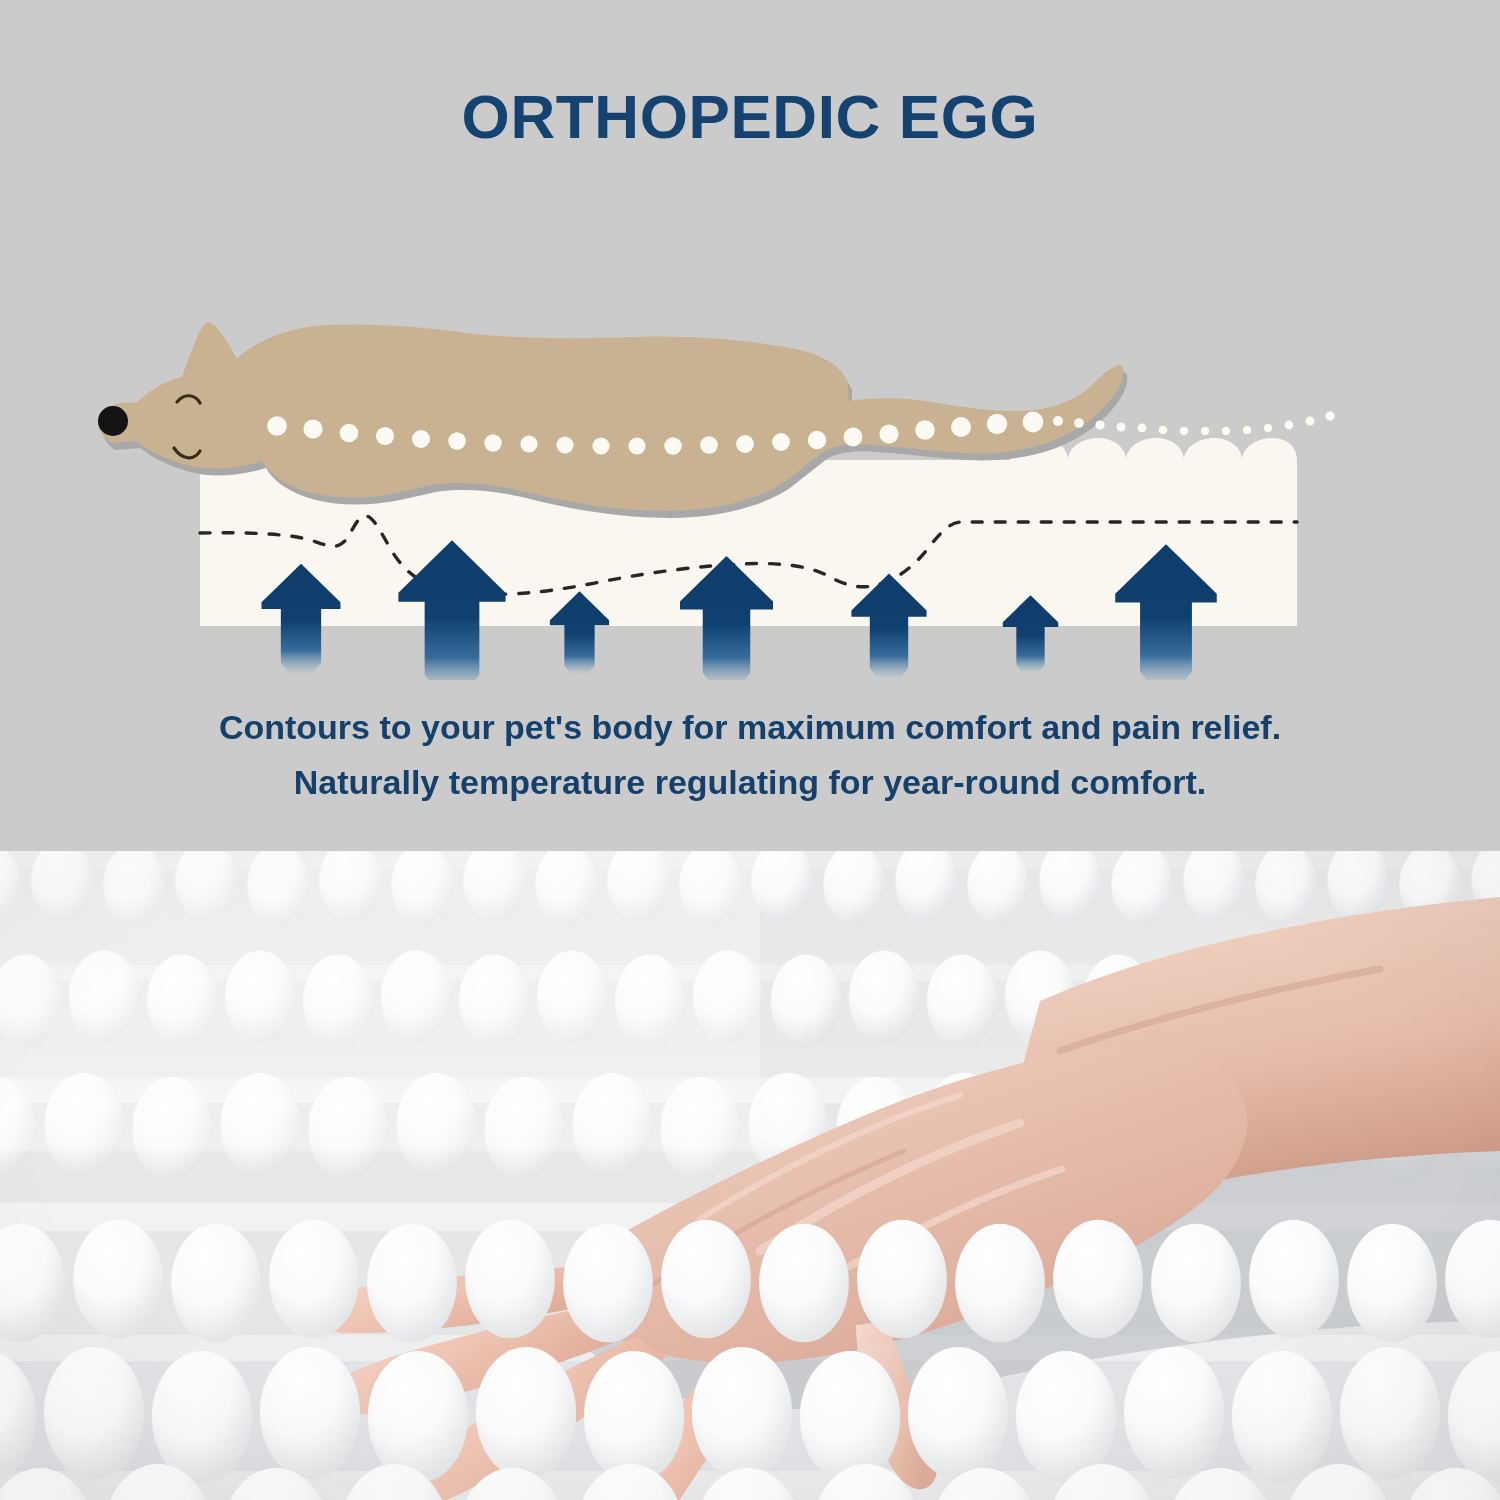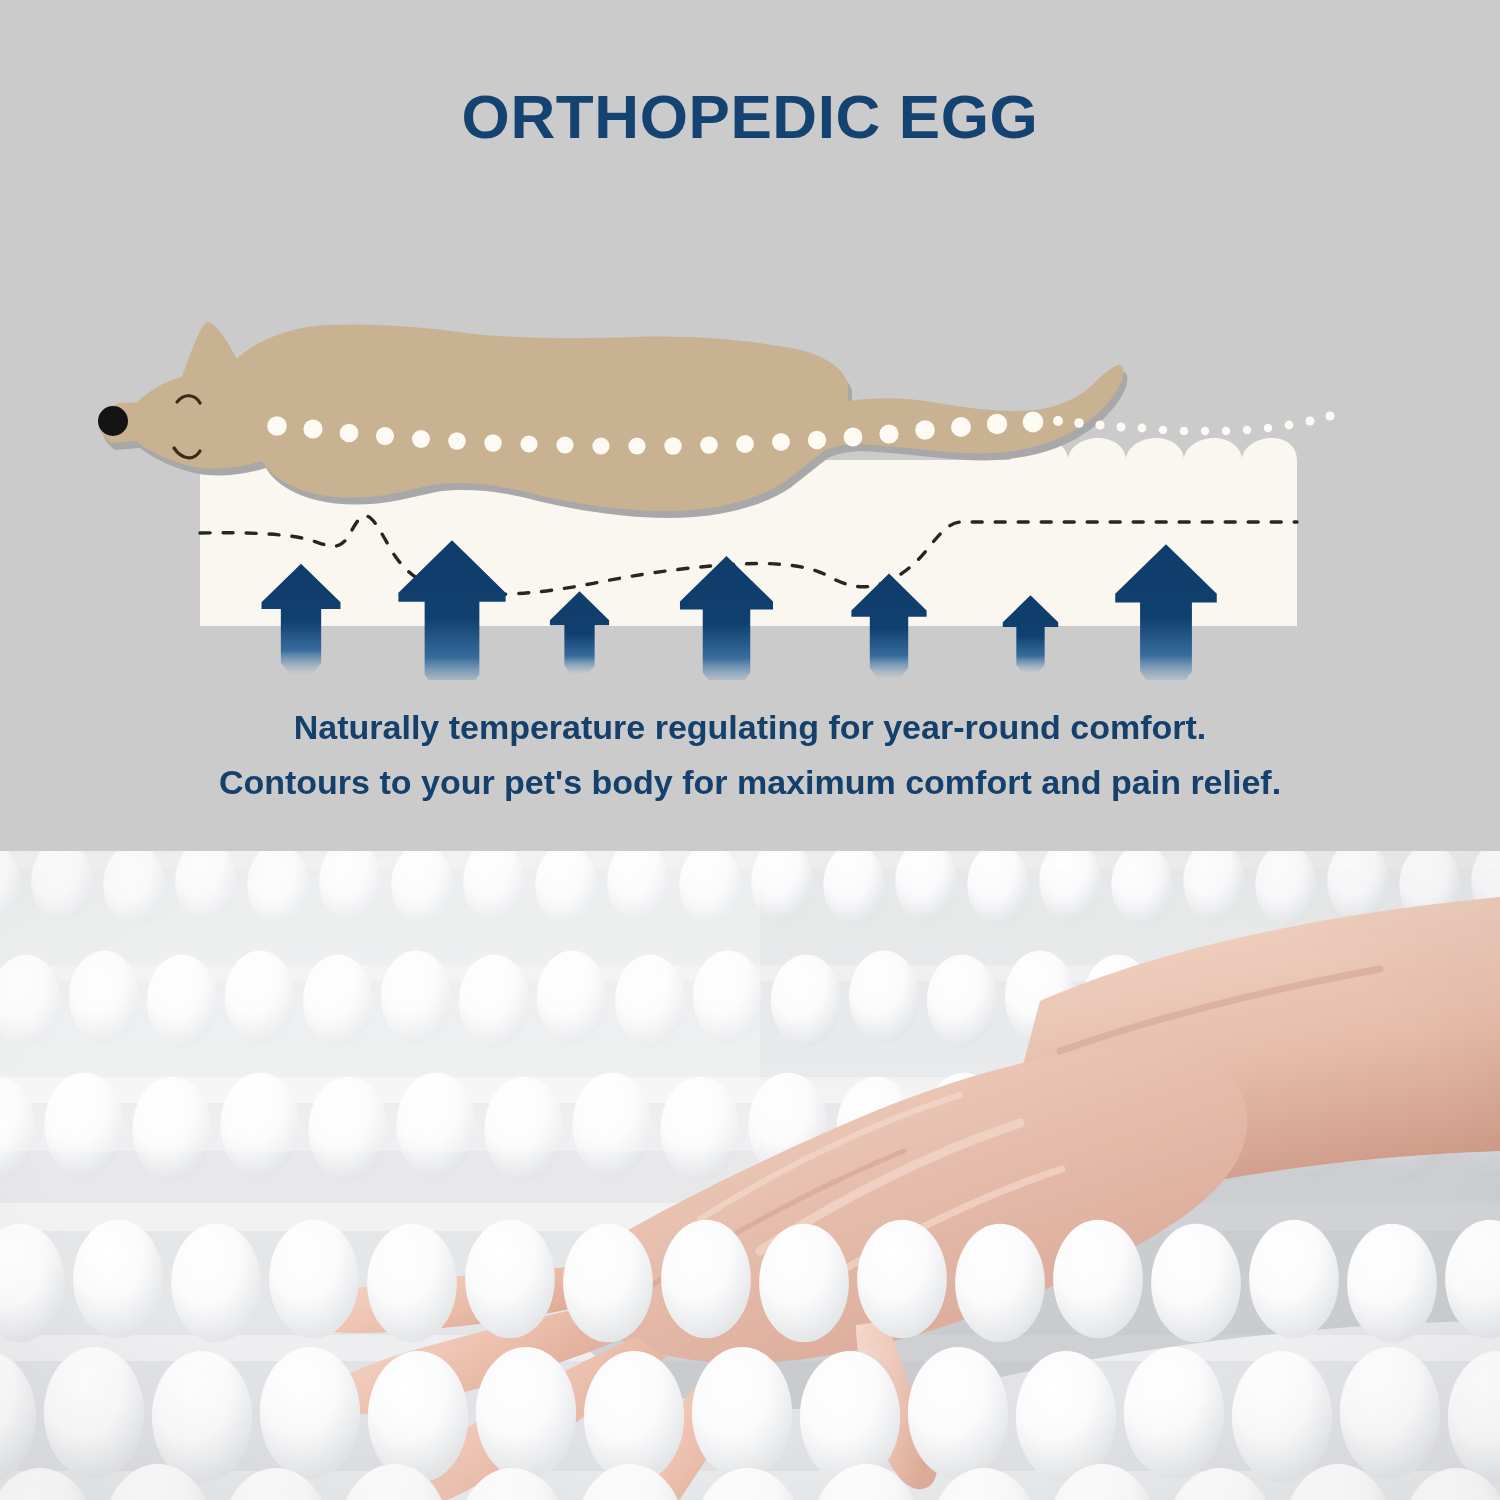--- a/index.html
+++ b/index.html
@@ -261,22 +261,22 @@
               <use href="#arrowGlyph"></use>
             </g>
         </g>
 
         <rect x="0" y="326" width="200" height="54" fill="#cbcbcb"></rect>
         <rect x="1297" y="326" width="203" height="54" fill="#cbcbcb"></rect>
       </svg>
     </div>
 
     <div class="caption">
+      <span class="ln">Contours to your pet's body for maximum comfort and pain relief.</span>
       <span class="ln">Naturally temperature regulating for year-round comfort.</span>
-      <span class="ln">Contours to your pet's body for maximum comfort and pain relief.</span>
     </div>
   </div>
 
   <div class="photo-panel">
     <svg viewBox="0 0 1500 649" xmlns="http://www.w3.org/2000/svg" aria-hidden="true">
       <defs>
 
         <radialGradient id="bumpG" cx="38%" cy="28%" r="72%">
           <stop offset="0%" stop-color="#ffffff"></stop>
           <stop offset="55%" stop-color="#fbfbfc"></stop>

